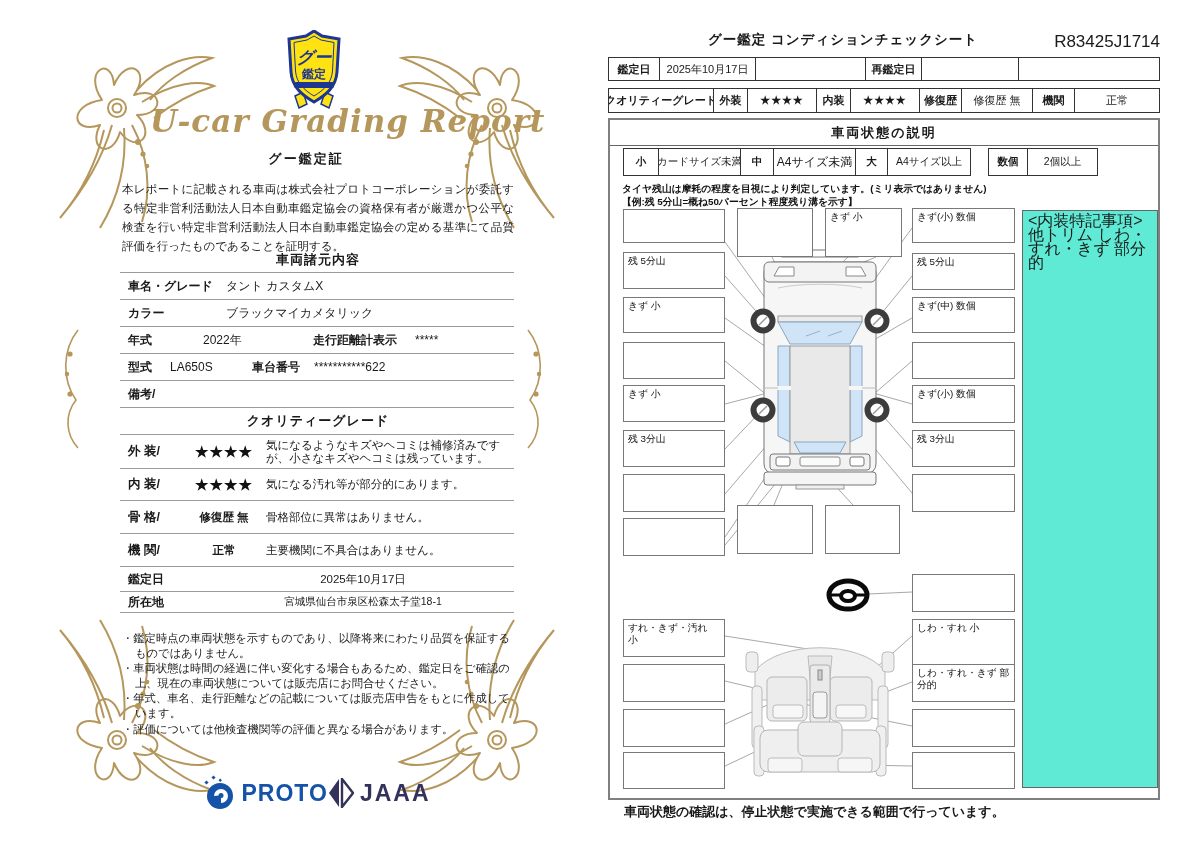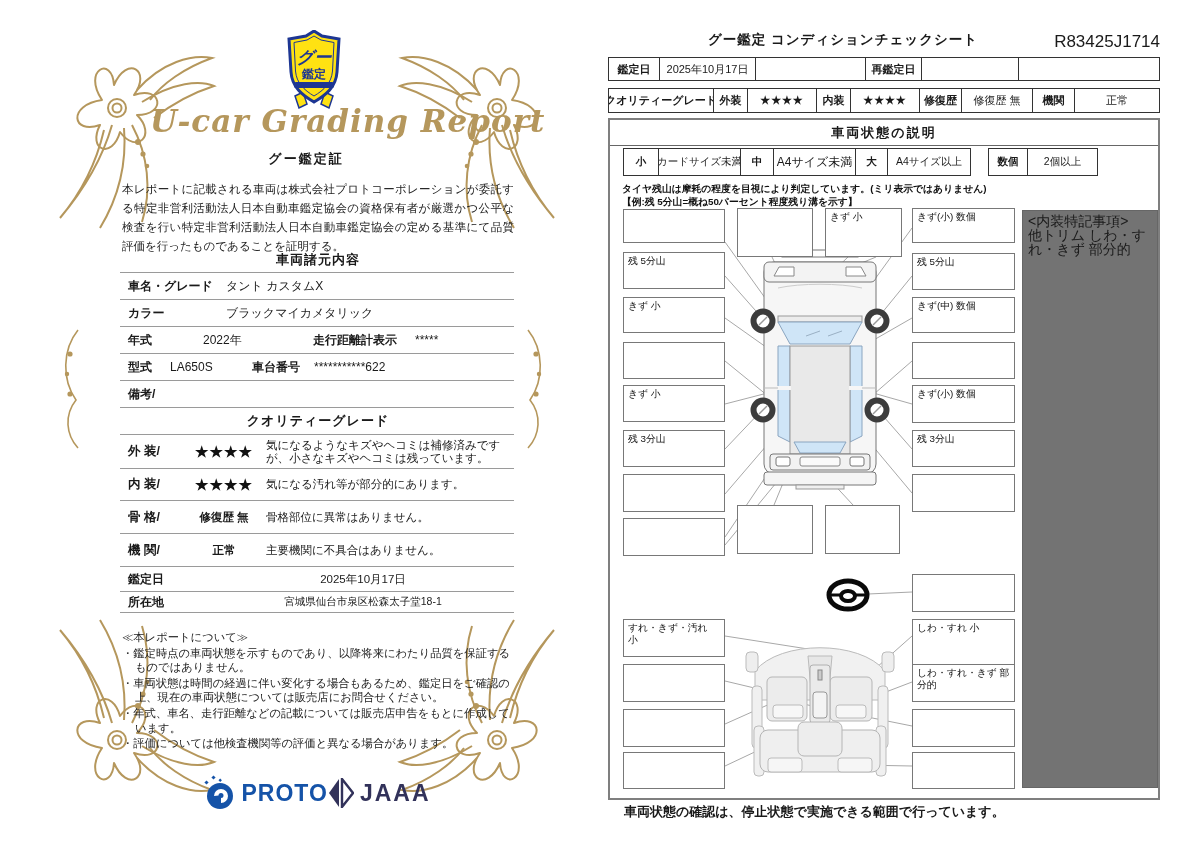--- a/index.html
+++ b/index.html
@@ -34,21 +34,21 @@
              box-sizing:border-box;font-size:11px;white-space:nowrap;overflow:hidden;}
   .tbl .cell:first-child{border-left:none;}
   .cell.lab{font-weight:700;}
   .stars-r{font-size:11px;font-weight:700;letter-spacing:1px;}
   .bigbox{border:2px solid #7f7f7f;box-sizing:border-box;background:#fff;}
   .bigbox-title{height:25px;border-bottom:1.5px solid #666;display:flex;align-items:center;
                 justify-content:center;font-weight:700;font-size:13px;letter-spacing:2px;}
   .note{font-size:9.8px;font-weight:600;color:#111;line-height:13px;}
   .co{position:absolute;border:1px solid #787878;background:#fff;font-size:9.8px;
       padding:2px 4px;color:#111;box-sizing:border-box;line-height:12px;}
-  .intbox{border:1px solid #666;box-sizing:border-box;background:#737373;font-size:14px;
+  .intbox{border:1px solid #666;box-sizing:border-box;background:#5eead4;font-size:16px;
           line-height:14px;padding:3px 5px;}
   .footer-note{font-size:13px;font-weight:600;margin-left:16px;}
 </style>
 </head>
 <body>
 
 <div id="root">
 
   <svg class="abs" style="left:0;top:0;width:1200px;height:848px;pointer-events:none">
     <defs>
@@ -150,21 +150,20 @@
       <span class="info-label" style="margin-left:8px">鑑定日</span>
       <span class="info-value">2025年10月17日</span>
     </div>
     <div class="grade-row" style="height:20px">
       <span class="info-label" style="margin-left:8px">所在地</span>
       <span class="info-value" style="font-size:10.5px">宮城県仙台市泉区松森太子堂18-1</span>
     </div>
   </div>
 
   <div class="abs about serif" style="left:122px;top:631px;width:396px">
-    <div>≪本レポートについて≫</div>
     <div class="about-item">・鑑定時点の車両状態を示すものであり、以降将来にわたり品質を保証するものではありません。</div>
     <div class="about-item">・車両状態は時間の経過に伴い変化する場合もあるため、鑑定日をご確認の上、現在の車両状態については販売店にお問合せください。</div>
     <div class="about-item">・年式、車名、走行距離などの記載については販売店申告をもとに作成しています。</div>
     <div class="about-item">・評価については他検査機関等の評価と異なる場合があります。</div>
   </div>
 
   <div class="abs" style="left:120px;top:775px;width:392px;display:flex;justify-content:center;align-items:center;">
     <div style="display:flex;align-items:center;gap:6px">
       <svg width="34" height="36" viewBox="0 0 34 36">
         <circle cx="18" cy="21" r="13" fill="#1553a8"></circle>

